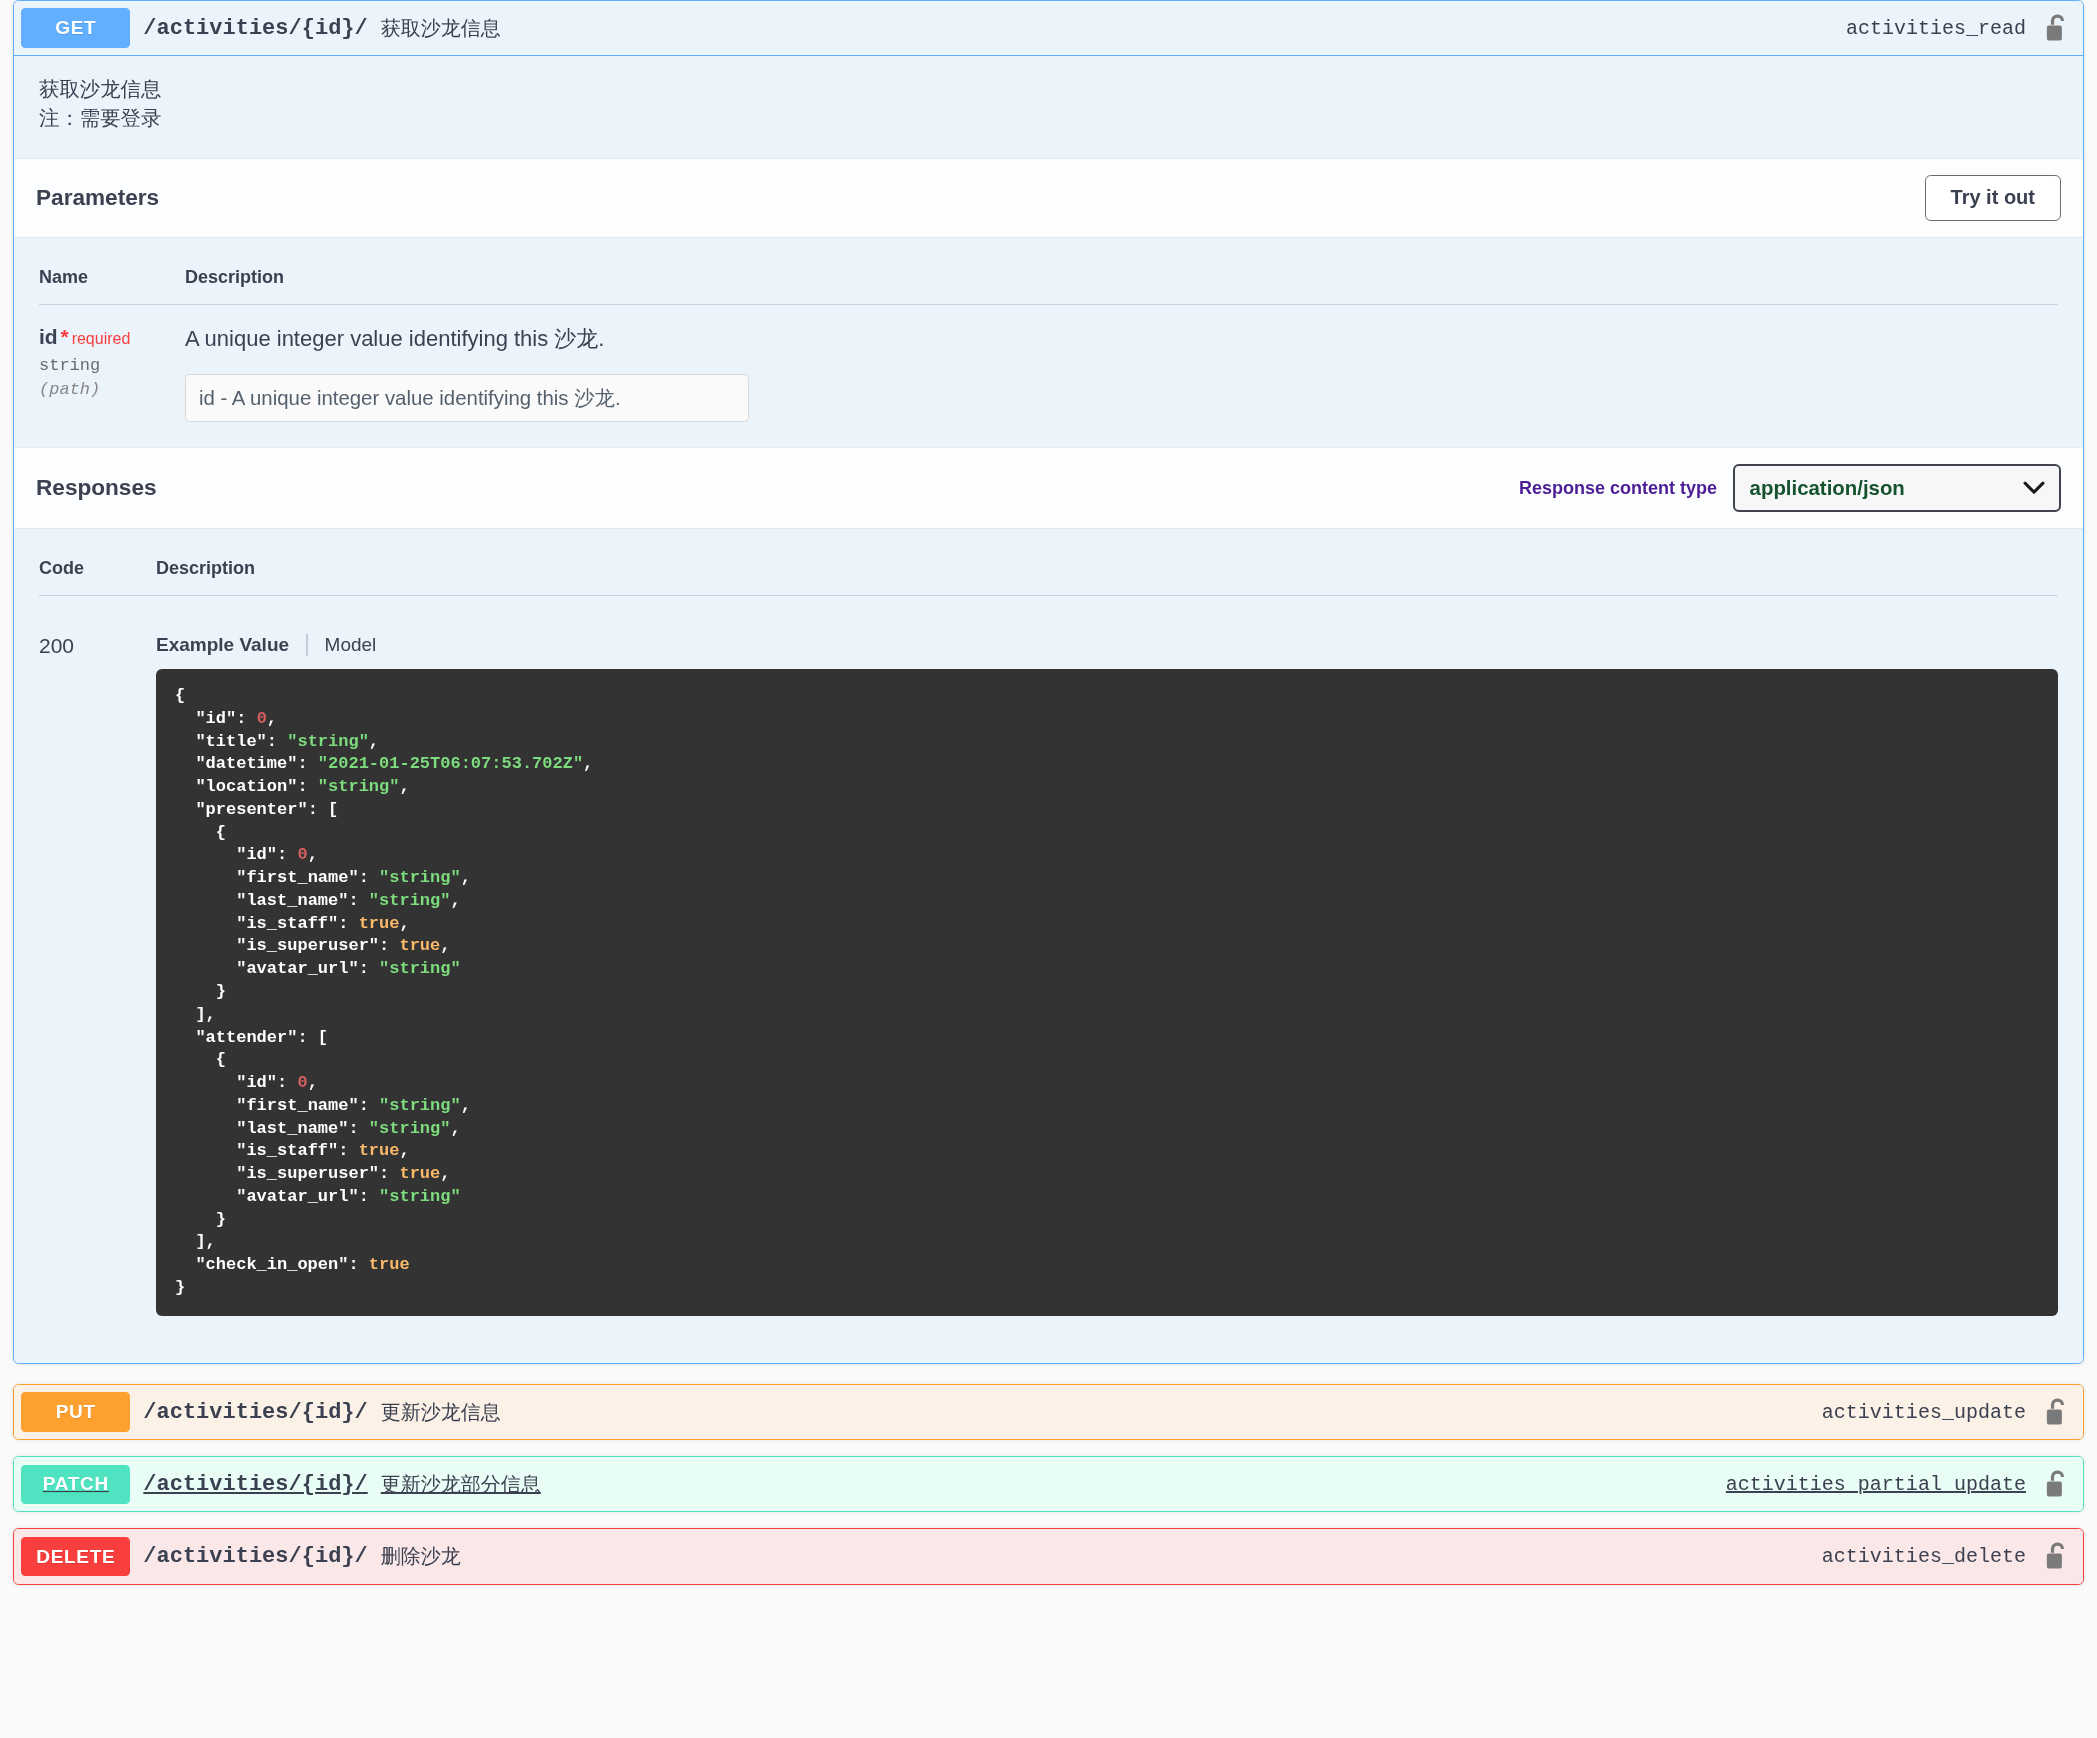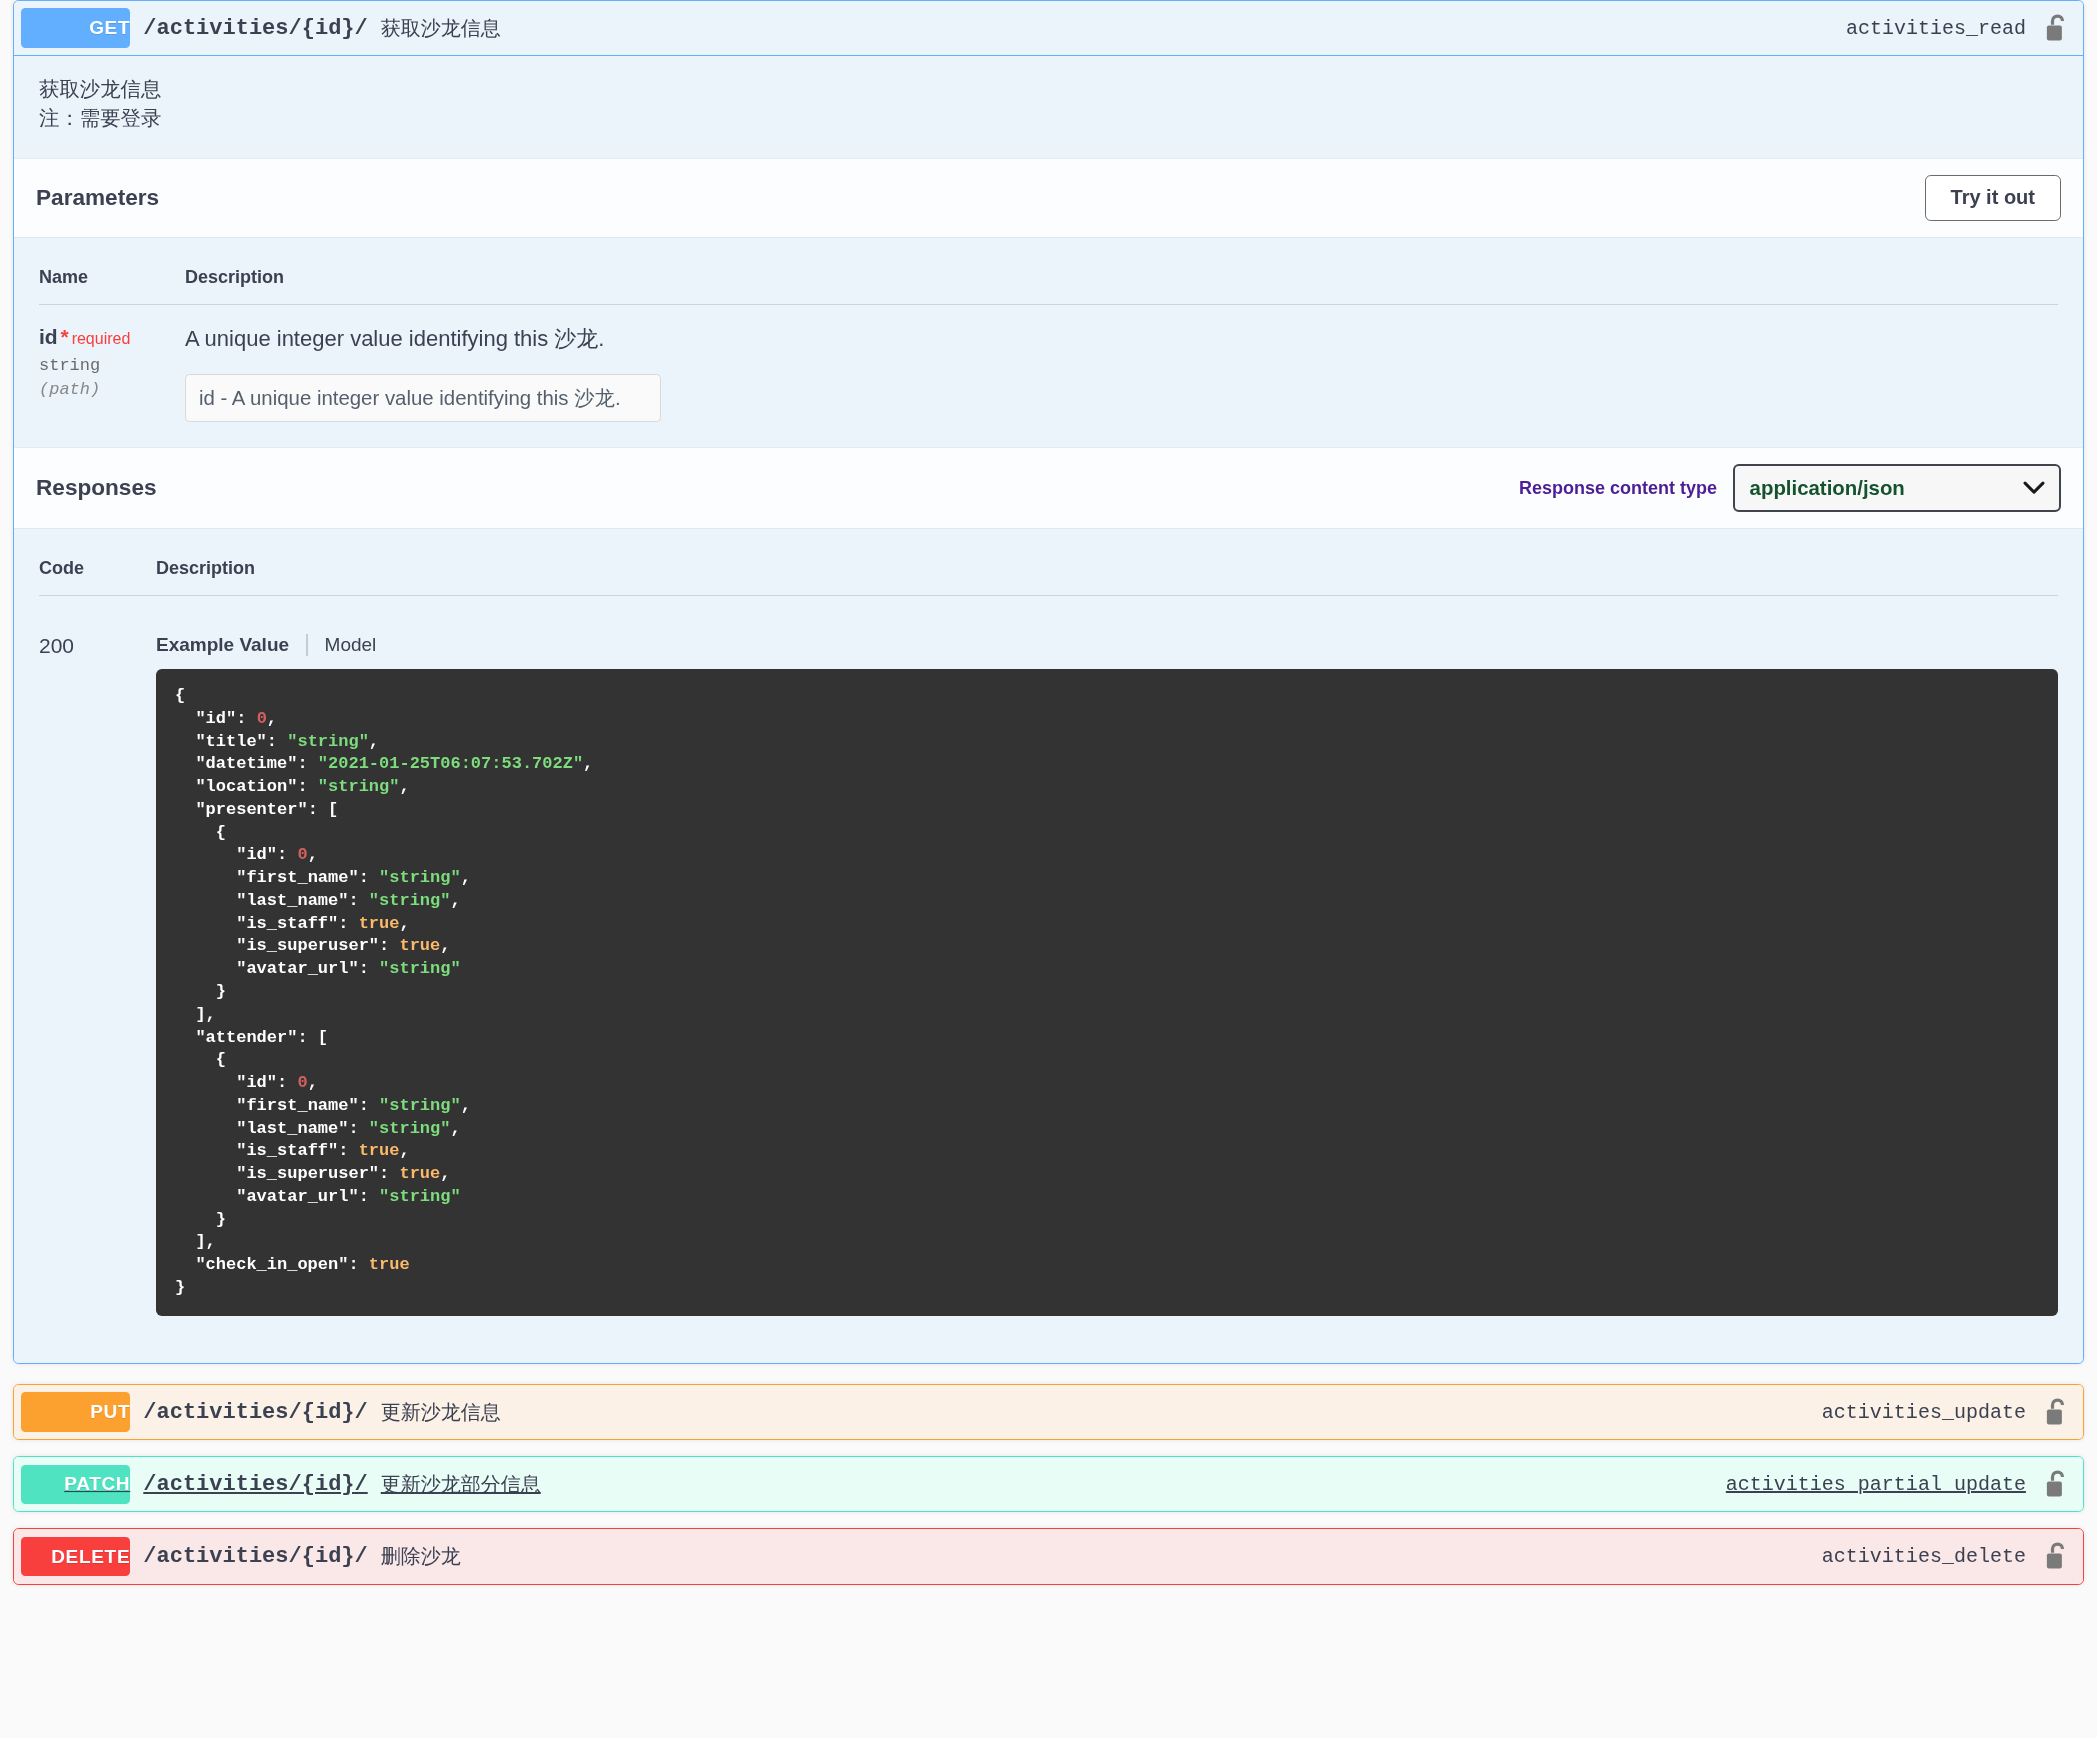--- a/index.html
+++ b/index.html
@@ -30,21 +30,21 @@
     padding: 7.3px;
     border-bottom: 1.5px solid #61affe;
     background: #ebf3fb;
     cursor: pointer;
   }
   .method-badge {
     font-family: "Liberation Sans", sans-serif;
     font-size: 19px;
     font-weight: bold;
     color: #fff;
-    text-align: right;
+    text-align: center;
     border-radius: 4.4px;
     min-width: 109px;
     padding: 8.8px 0;
     letter-spacing: 0.7px;
     text-shadow: 0 0.7px 0 rgba(0,0,0,.10);
     flex: 0 0 auto;
   }
   .method-get    { background: #61affe; }
   .method-put    { background: #fca130; }
   .method-patch  { background: #50e3c2; }
@@ -188,21 +188,21 @@
     padding-bottom: 20.4px;
   }
   .param-input {
     font-family: "Liberation Sans", sans-serif;
     font-size: 20.4px;
     color: #8b5cf6;
     background: #fafafa;
     border: 1.5px solid #d9d9d9;
     border-radius: 4.4px;
     padding: 11.7px 13px;
-    width: 476px;
+    width: 564px;
     outline: none;
   }
   .param-input::placeholder { color: #55606e; opacity: 1; }
 
   .resp-code {
     font-size: 21px;
     color: #3b4151;
     padding-top: 19px;
   }
 

